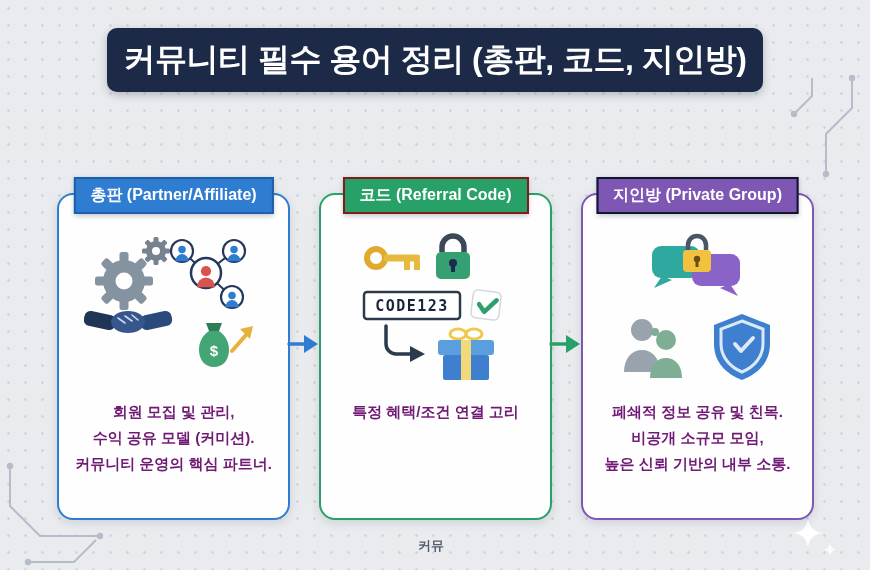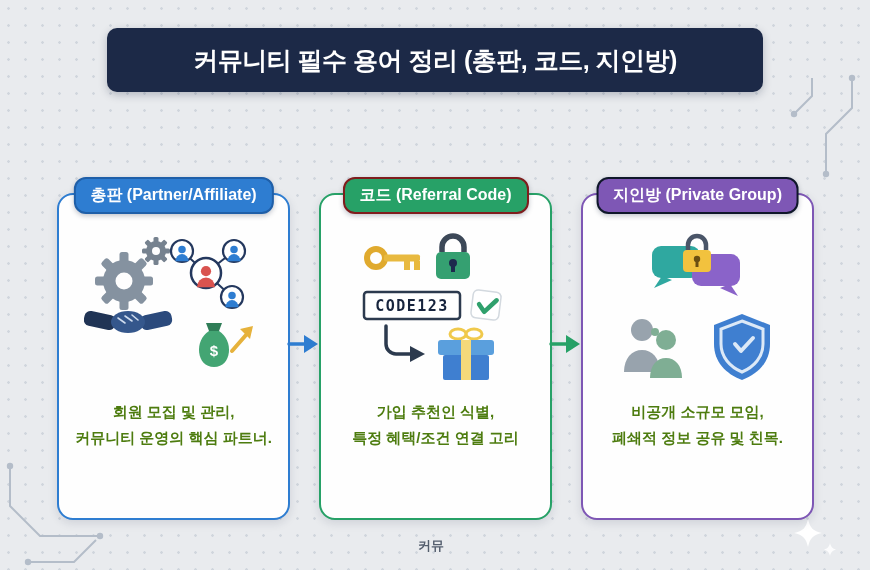--- a/index.html
+++ b/index.html
@@ -11,47 +11,47 @@
   .stage {
     position:relative; width:870px; height:570px; overflow:hidden;
     background-color:#e9ebee;
     background-image:radial-gradient(circle, rgba(158,168,184,0.33) 1.2px, transparent 1.5px);
     background-size:17px 17px;
   }
   .banner {
     position:absolute; left:107px; top:28px; width:656px; height:64px;
     background:#1c2947; border-radius:10px;
     display:flex; align-items:center; justify-content:center;
-    color:#ffffff; font-size:25px; font-weight:800; letter-spacing:-0.5px;
+    color:#ffffff; font-size:32px; font-weight:800; letter-spacing:-0.5px;
     box-shadow:0 3px 8px rgba(20,30,60,0.25);
     white-space:nowrap;
   }
   .card {
     position:absolute; top:193px; width:233px; height:327px;
     background:#fefefe; border-radius:16px;
     box-shadow:0 3px 10px rgba(30,40,70,0.13);
     display:flex; flex-direction:column; align-items:center;
     box-sizing:border-box; padding-top:30px;
   }
   .card.accent-blue   { border:2px solid #2e7dd1; left:57px;  }
   .card.accent-green  { border:2px solid #27a167; left:319px; }
   .card.accent-purple { border:2px solid #7e57b5; left:581px; }
   .pill {
     position:absolute; top:-18px; left:50%; transform:translateX(-50%);
-    padding:6px 15px; border-radius:12px; white-space:nowrap;
+    padding:6px 15px; border-radius:0; white-space:nowrap;
     color:#ffffff; font-size:16px; font-weight:800;
     box-shadow:0 2px 5px rgba(20,30,60,0.25);
   }
   .pill-blue   { background:#2e7dd1; border:2px solid #1f5fa8; }
   .pill-green  { background:#27a167; border:2px solid #7f1d1d; }
   .pill-purple { background:#7e57b5; border:2px solid #0f172a; }
   .icon-area { height:166px; display:flex; align-items:center; justify-content:center; }
   .desc {
     margin-top:8px; text-align:center;
-    color:#4d7c0f; font-size:15px; font-weight:700; line-height:1.72;
+    color:#701a75; font-size:15px; font-weight:700; line-height:1.72;
   }
   .connector { position:absolute; top:331px; }
   .connector.c1 { left:287px; }
   .connector.c2 { left:549px; }
   .deco { position:absolute; pointer-events:none; }
   .watermark {
     position:absolute; left:418px; top:537px;
     font-size:13px; font-weight:700; color:#2f3b4e; opacity:0.8;
   }
 </style>
@@ -137,20 +137,21 @@
           <text x="130" y="123" text-anchor="middle" font-size="15" font-weight="bold" fill="#ffffff">$</text>
         </g>
         <g>
           <path d="M148 118 L162 102" stroke="#e6b23c" stroke-width="4" stroke-linecap="round" fill="none"></path>
           <path d="M156 96 l13 -3 l-3 13 z" fill="#e6b23c"></path>
         </g>
       </svg>
     </div>
     <div class="desc">
       <div>회원 모집 및 관리,</div>
+      <div>수익 공유 모델 (커미션).</div>
       <div>커뮤니티 운영의 핵심 파트너.</div>
     </div>
   </section>
 
   <svg class="connector c1" width="34" height="26" viewBox="0 0 34 26">
     <path d="M2 13 H18" stroke="#2e7dd1" stroke-width="3.5" stroke-linecap="round" fill="none"></path>
     <path d="M17 4 L31 13 L17 22 Z" fill="#2e7dd1"></path>
   </svg>
 
   <section class="card accent-green">
@@ -190,21 +191,20 @@
         <g>
           <ellipse cx="112" cy="106" rx="8" ry="5" fill="none" stroke="#f0c94c" stroke-width="3"></ellipse>
           <ellipse cx="128" cy="106" rx="8" ry="5" fill="none" stroke="#f0c94c" stroke-width="3"></ellipse>
           <rect x="92" y="112" width="56" height="15" rx="3" fill="#5a9fdd"></rect>
           <rect x="97" y="127" width="46" height="25" rx="2" fill="#3f7fd0"></rect>
           <rect x="115" y="112" width="10" height="40" fill="#f4d97a"></rect>
         </g>
       </svg>
     </div>
     <div class="desc">
-      <div>가입 추천인 식별,</div>
       <div>특정 혜택/조건 연결 고리</div>
     </div>
   </section>
 
   <svg class="connector c2" width="34" height="26" viewBox="0 0 34 26">
     <path d="M2 13 H18" stroke="#27a167" stroke-width="3.5" stroke-linecap="round" fill="none"></path>
     <path d="M17 4 L31 13 L17 22 Z" fill="#27a167"></path>
   </svg>
 
   <section class="card accent-purple">
@@ -235,20 +235,21 @@
         </g>
 
         <g>
           <path d="M134 86 L162 97 V116 C162 134 150 146 134 152 C118 146 106 134 106 116 V97 Z" fill="#3f7fd0"></path>
           <path d="M134 93 L155 101 V116 C155 129 146 139 134 144 C122 139 113 129 113 116 V101 Z" fill="none" stroke="#dce9f7" stroke-width="3"></path>
           <path d="M127 116 l6 7 l12 -13" stroke="#dce9f7" stroke-width="4" fill="none" stroke-linecap="round" stroke-linejoin="round"></path>
         </g>
       </svg>
     </div>
     <div class="desc">
+      <div>폐쇄적 정보 공유 및 친목.</div>
       <div>비공개 소규모 모임,</div>
-      <div>폐쇄적 정보 공유 및 친목.</div>
+      <div>높은 신뢰 기반의 내부 소통.</div>
     </div>
   </section>
 
   <div class="watermark">커뮤</div>
 
 </div>
 
 </body></html>

